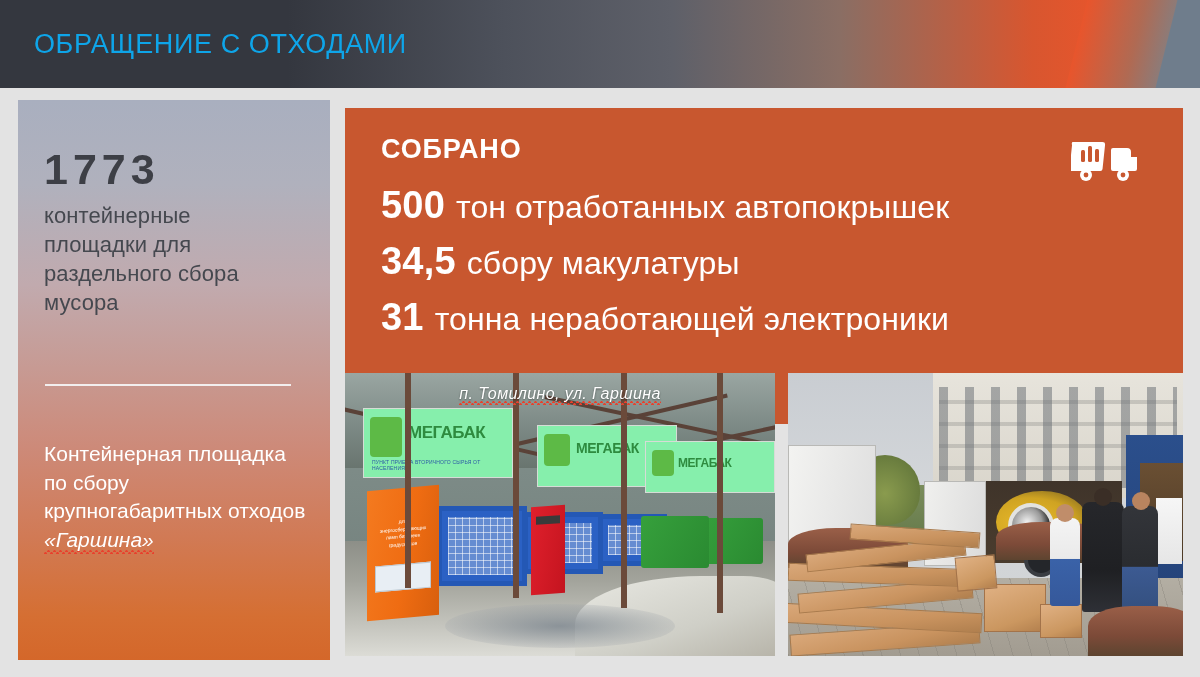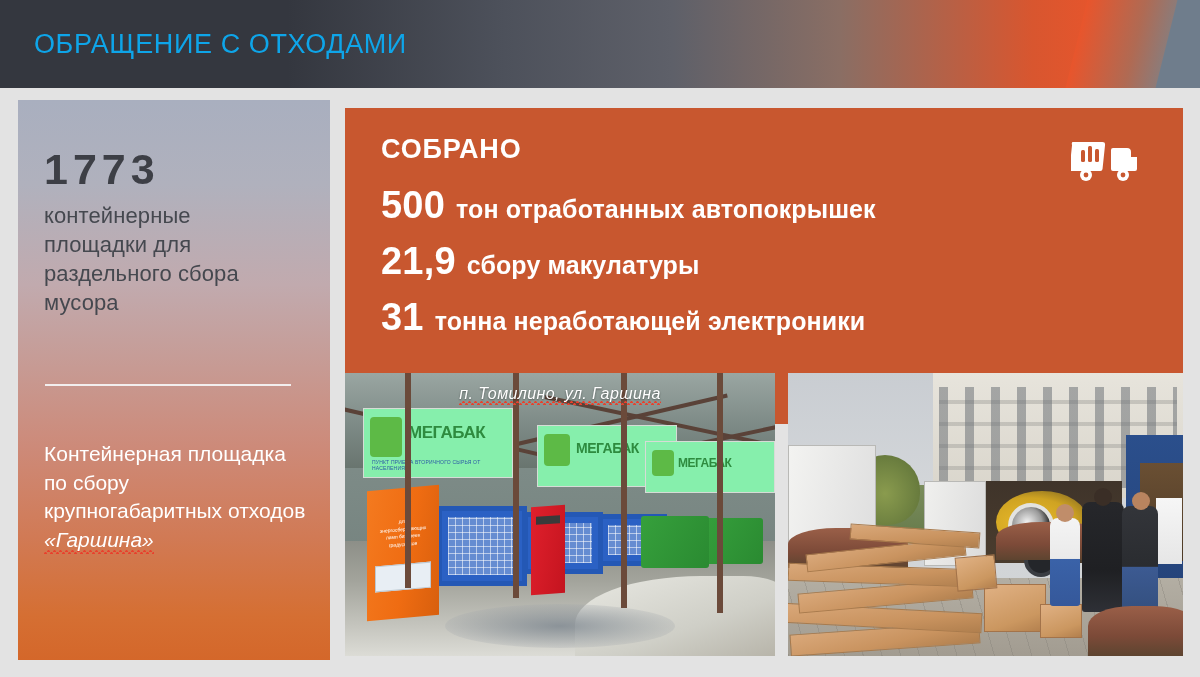--- a/index.html
+++ b/index.html
@@ -109,21 +109,21 @@
   }
   .stat-num {
     color:#ffffff;
     font-size:38px; font-weight:bold;
     letter-spacing:0.2px;
     margin-right:11px;
     white-space:nowrap;
   }
   .stat-label {
     color:#ffffff;
-    font-size:25px; font-weight:700;
+    font-size:32px; font-weight:400;
     letter-spacing:0.1px;
     white-space:nowrap;
   }
   .truck-icon {
     position:absolute; right:36px; top:28px;
     width:76px; height:46px;
   }
 
   
   .photo {
@@ -359,21 +359,21 @@
 
 <div class="stats-panel">
   <div class="stats-title">СОБРАНО</div>
 
   <div class="stat-rows">
     <div class="stat-row">
       <span class="stat-num">500</span>
       <span class="stat-label">тон отработанных автопокрышек</span>
     </div>
     <div class="stat-row">
-      <span class="stat-num">21,9</span>
+      <span class="stat-num">34,5</span>
       <span class="stat-label">сбору макулатуры</span>
     </div>
     <div class="stat-row">
       <span class="stat-num">31</span>
       <span class="stat-label">тонна неработающей электроники</span>
     </div>
   </div>
 
   <svg class="truck-icon" viewBox="0 0 76 46">
     <path d="M2 6 h30 a3 3 0 0 1 3 3 v24 a2 2 0 0 1-2 2 H4 a2 2 0 0 1-2-2 V9 a3 3 0 0 1 0-3 Z" fill="#ffffff" transform="skewX(-6)"></path>

